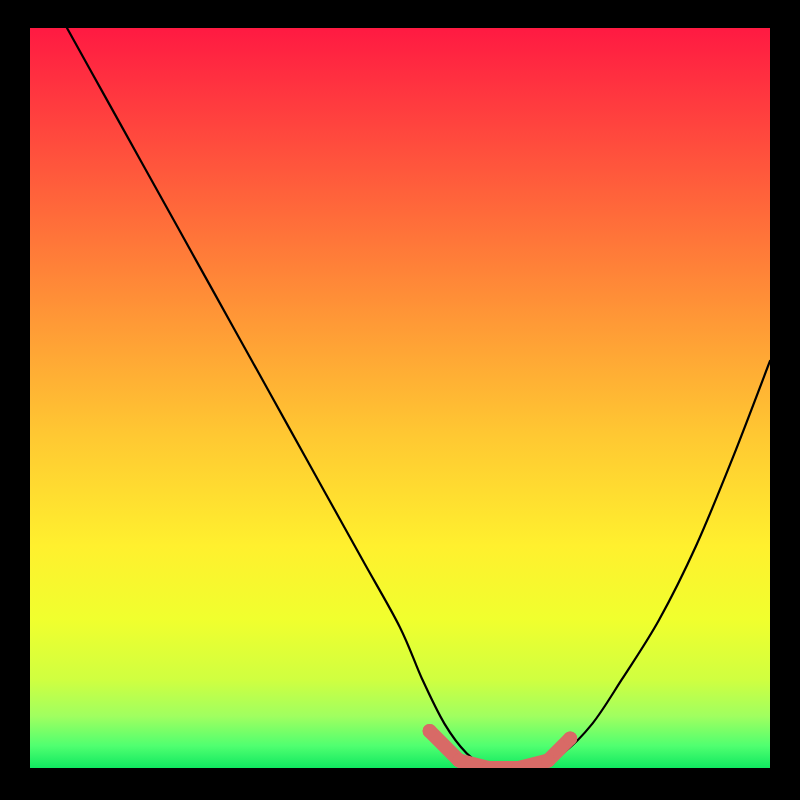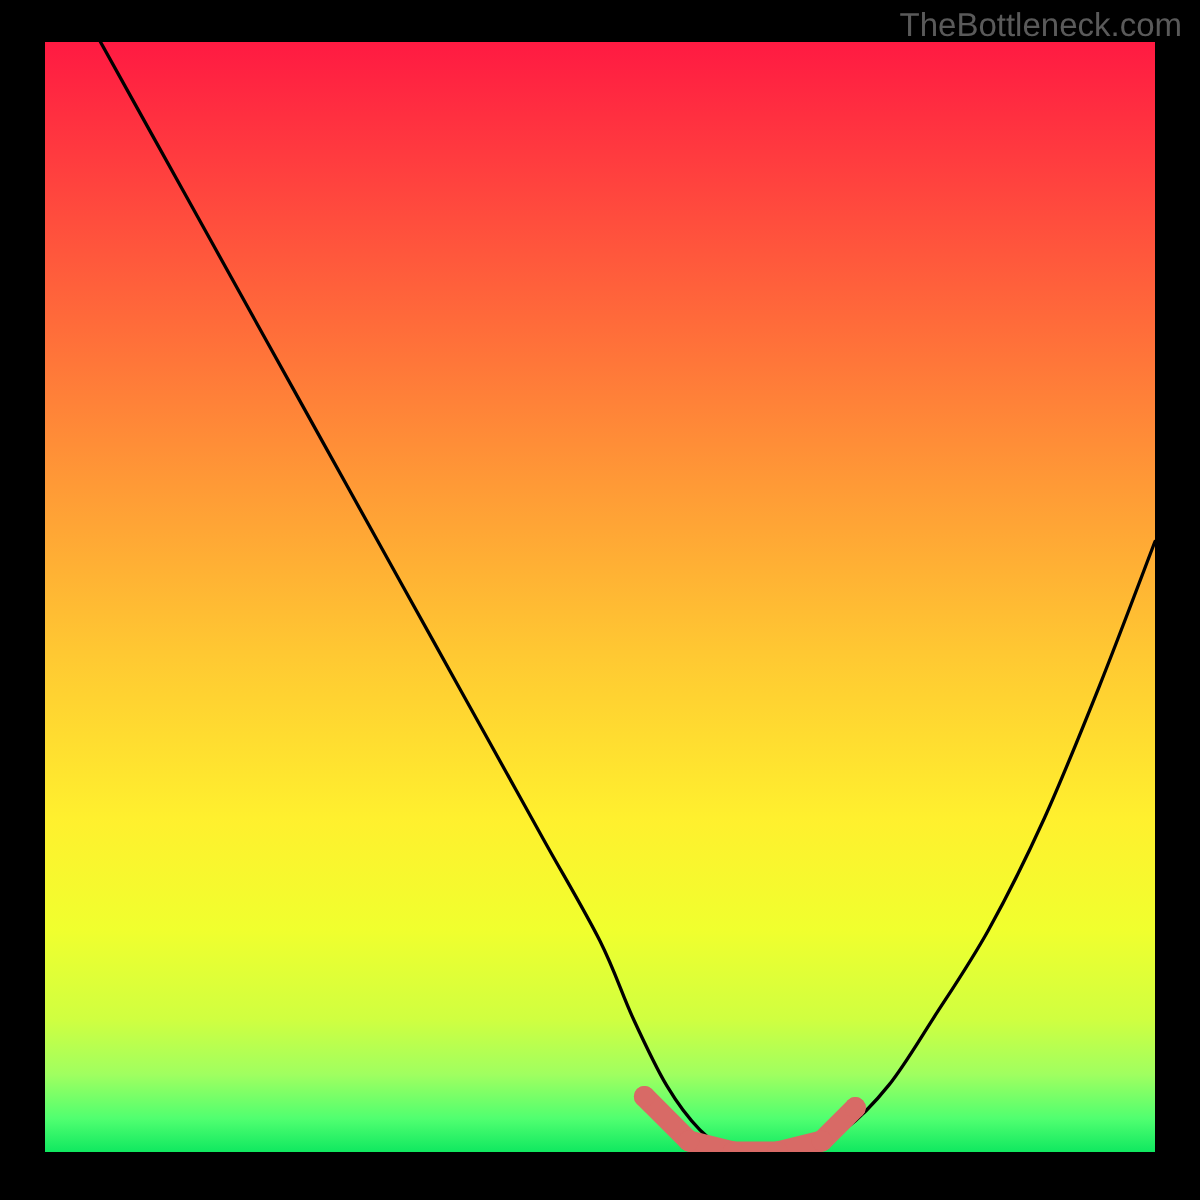--- a/index.html
+++ b/index.html
@@ -26,21 +26,20 @@
     top: 28px;
     width: 740px;
     height: 740px;
   }
   svg { display: block; }
 </style>
 </head>
 <body>
 
 <div class="container">
-  <div class="watermark">TheBottleneck.com</div>
   <div class="plot-area">
     <svg id="chart-svg" width="740" height="740" viewBox="0 0 740 740">
       <defs>
         <linearGradient id="bg-grad" x1="0" y1="0" x2="0" y2="1">
             <stop offset="0%" stop-color="#ff1a42"></stop>
             <stop offset="10%" stop-color="#ff3a3f"></stop>
             <stop offset="25%" stop-color="#ff6a3a"></stop>
             <stop offset="40%" stop-color="#ff9a36"></stop>
             <stop offset="55.00000000000001%" stop-color="#ffc832"></stop>
             <stop offset="70%" stop-color="#fff02e"></stop>

